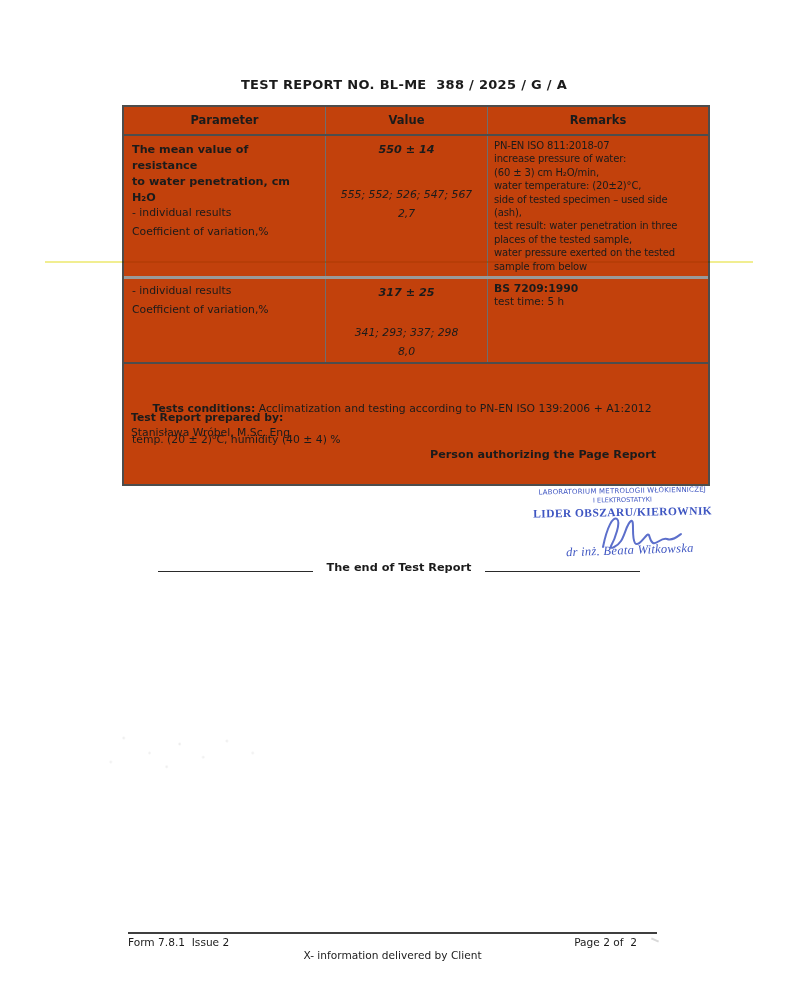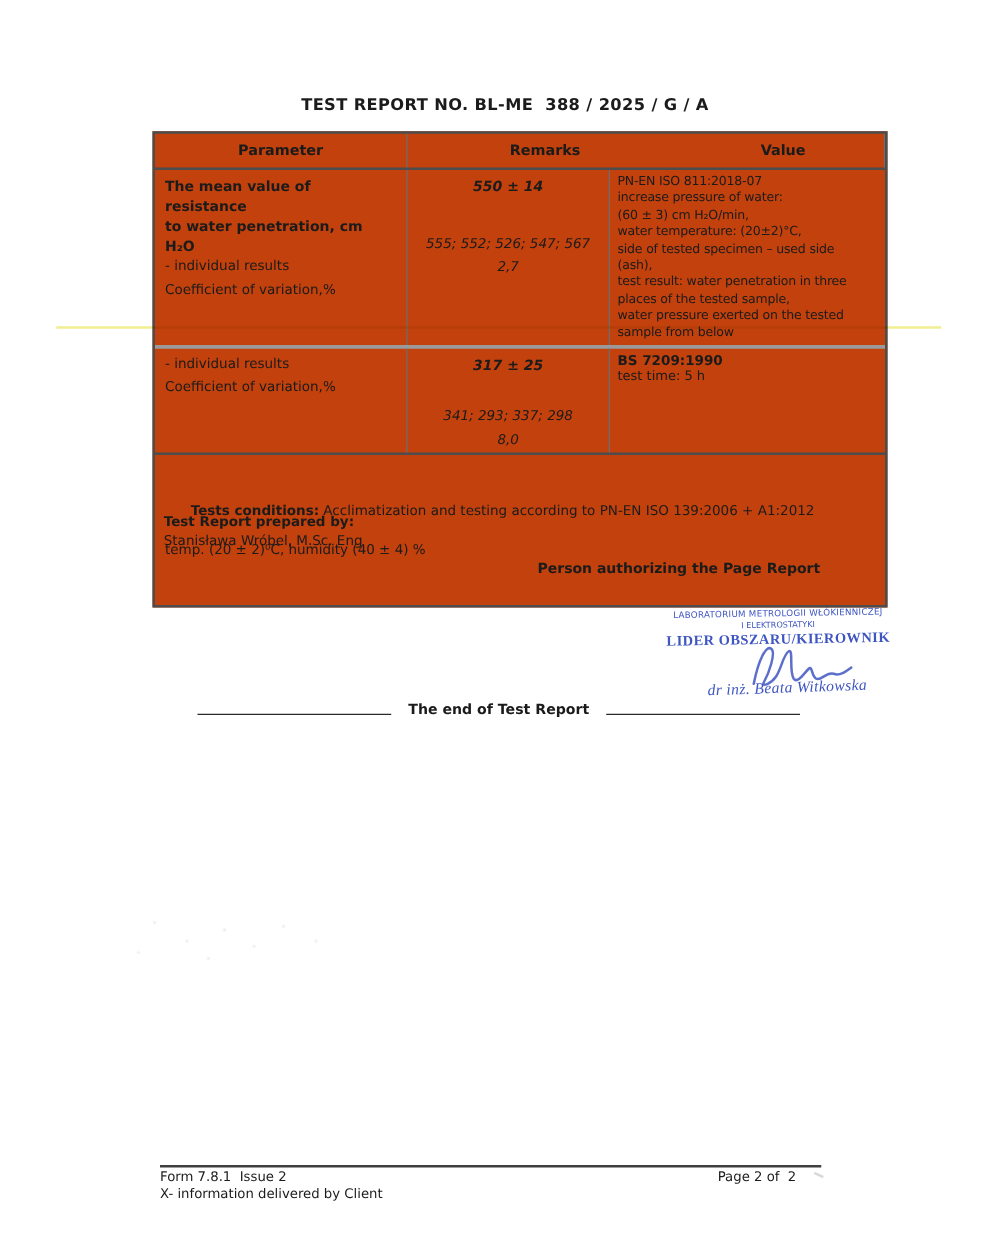--- a/index.html
+++ b/index.html
@@ -79,40 +79,40 @@
       radial-gradient(circle 1px at 44% 40%, #d6d6d6 0, transparent 2px),
       radial-gradient(circle 1px at 55% 62%, #dedede 0, transparent 2px),
       radial-gradient(circle 1px at 66% 35%, #dadada 0, transparent 2px),
       radial-gradient(circle 1px at 12% 70%, #e0e0e0 0, transparent 2px),
       radial-gradient(circle 1px at 78% 55%, #dedede 0, transparent 2px),
       radial-gradient(circle 1px at 38% 78%, #dadada 0, transparent 2px);
   }
   .pagemark{position:absolute; left:651px; top:939px; width:8px; height:2px; background:#d9d9d9; transform:rotate(25deg);}
 
   
-  .footer{position:absolute; left:128px; top:932px; width:529px; border-top:2px solid #3f3f3f; font-size:10.6px;}
+  .footer{position:absolute; left:128px; top:932px; width:529px; border-top:2px solid #3f3f3f; font-size:10.6px;text-align:center;}
   .frow{display:flex; justify-content:space-between; padding-top:2px;}
   .fform{white-space:pre;}
   .fpage{white-space:pre; padding-right:20px;}
   .fnote{margin-top:1px;}
 </style>
 </head>
 <body>
 
 <div class="page">
 
   <div class="title">TEST REPORT NO. BL-ME  388 / 2025 / G / A</div>
 
   <div class="hl-line"></div>
 
   <div class="tbl">
     <div class="thead">
       <div class="th col-p sepr">Parameter</div>
+      <div class="th col-v sepr">Value</div>
       <div class="th col-r">Remarks</div>
-      <div class="th col-v sepr">Value</div>
     </div>
 
     <div class="trow row1">
       <div class="cell param col-p sepr">
         <div class="ba">The mean value of resistance
 to water penetration, cm H₂O</div>
         <div class="bb">- individual results</div>
         <div class="bc">Coefficient of variation,%</div>
       </div>
       <div class="cell val col-v sepr">

